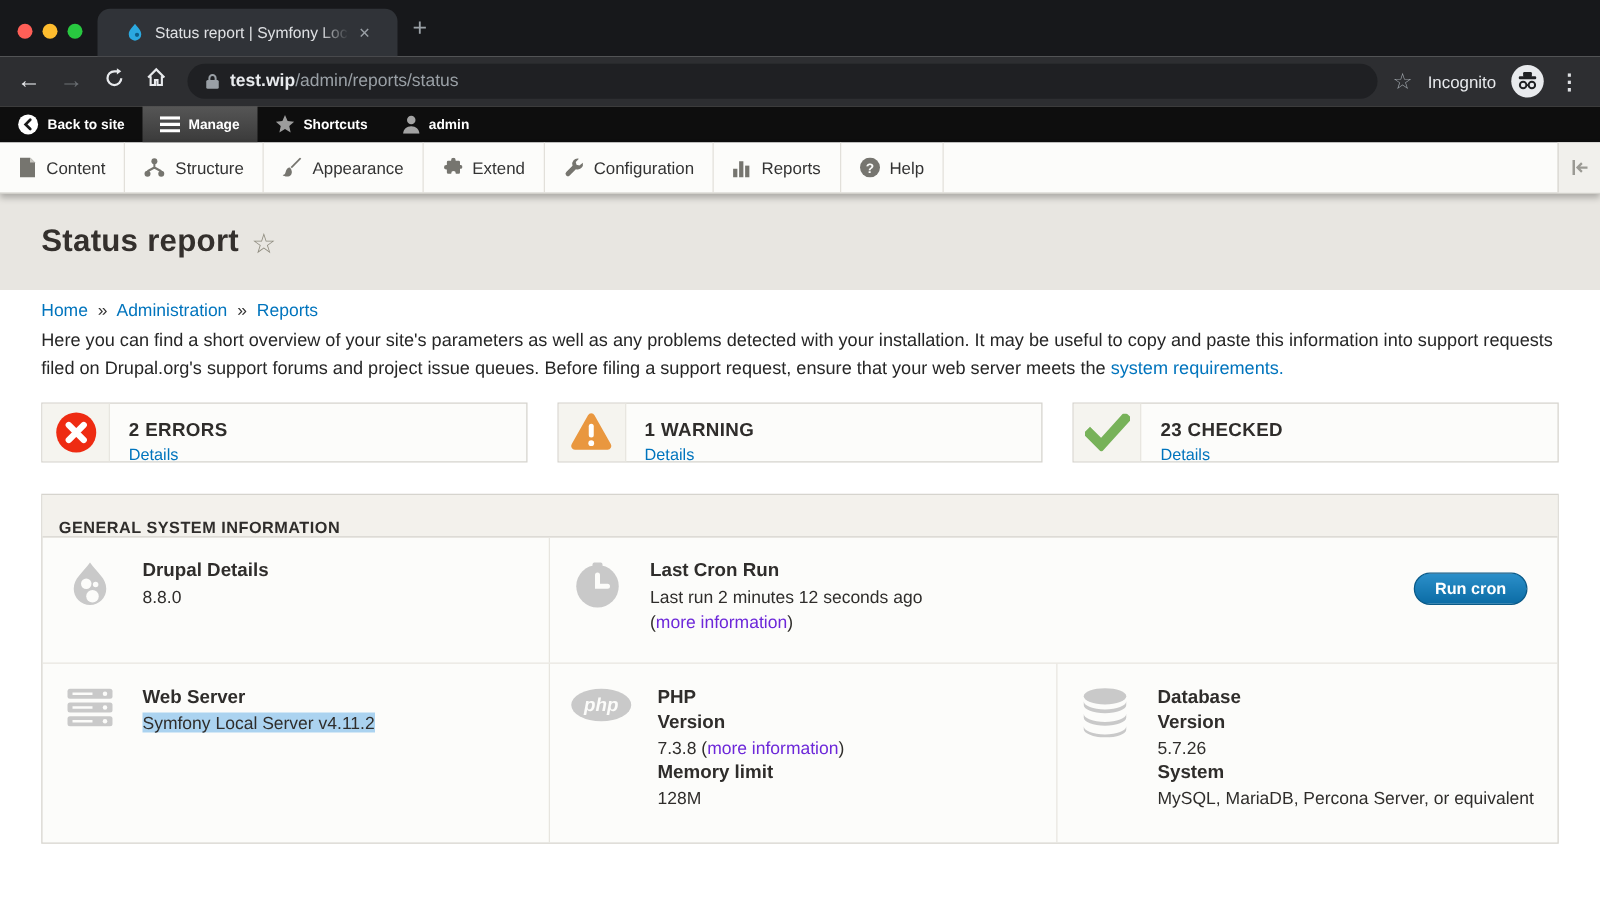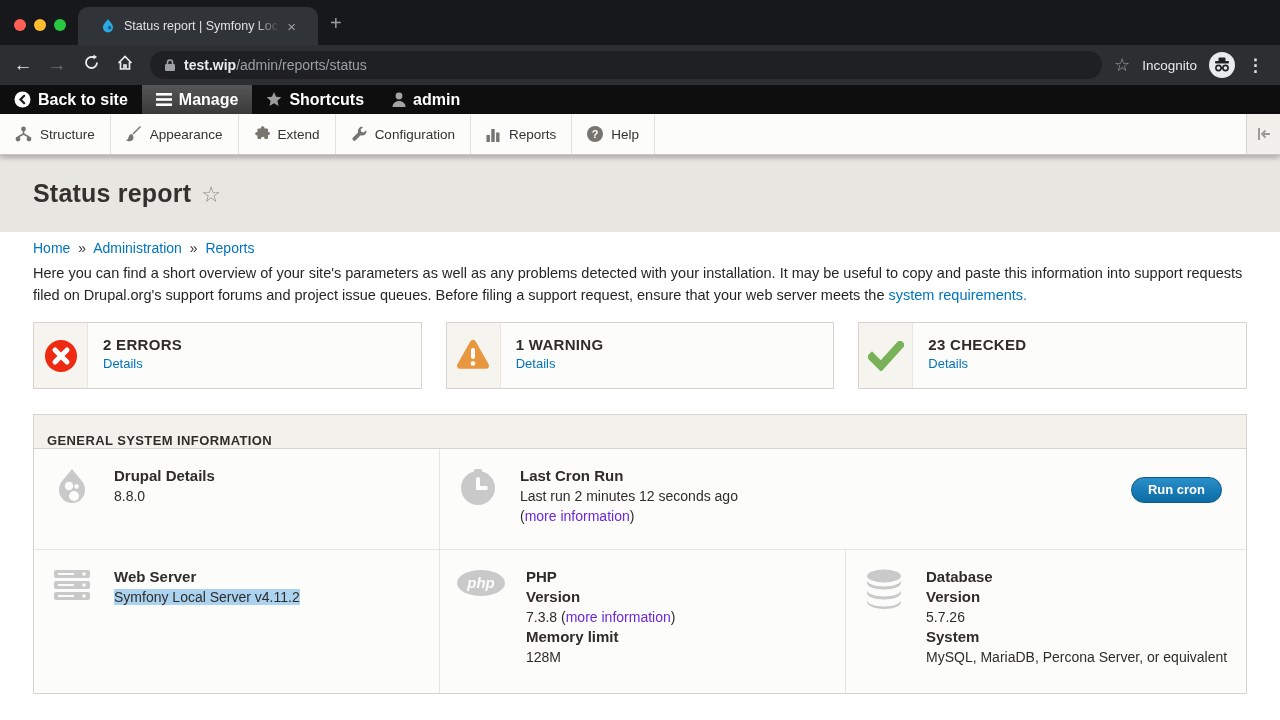--- a/index.html
+++ b/index.html
@@ -28,21 +28,21 @@
   .url-path { color:#9aa0a6; font-size:14px; }
   .nav-right { display:flex; align-items:center; margin-left:12px; gap:12px; }
   .star-ic { color:#9aa0a6; font-size:18px; }
   .incog-label { color:#e8eaed; font-size:13.5px; }
   .incog-badge { width:26px; height:26px; border-radius:50%; background:#e8eaed; position:relative; }
   .dots { color:#dfe1e4; font-size:17px; font-weight:bold; padding-right:4px; }
 
   
   .adminbar { position:absolute; top:85px; left:0; width:1280px; height:29px; background:#0e0e0e;
               display:flex; align-items:stretch; color:#fff; }
-  .abar-item { display:flex; align-items:center; gap:7px; padding:0 14px; font-size:16px; font-weight:bold; }
+  .abar-item { display:flex; align-items:center; gap:7px; padding:0 14px; font-size:11px; font-weight:bold; }
   .abar-item.active { background:linear-gradient(180deg,#565656,#3a3a3a); }
 
   
   .menubar { position:absolute; top:114px; left:0; width:1280px; height:41px; background:#fcfcfa;
              border-bottom:1px solid #c9c7c1; box-shadow:0 3px 5px rgba(0,0,0,0.25); display:flex; z-index:5; }
   .menu-item { display:flex; align-items:center; gap:8px; padding:0 15px; font-size:13.5px; color:#333;
                border-right:1px solid #e2e0da; }
   .menu-spacer { flex:1; }
   .menu-collapse { width:34px; display:flex; align-items:center; justify-content:center;
                    background:#f1f0ec; border-left:1px solid #d7d5cf; }
@@ -56,21 +56,21 @@
   
   .content { position:absolute; top:232px; left:0; width:1280px; height:488px; background:#fff;
              padding:0 33px; }
   .breadcrumb { margin-top:8px; font-size:14px; color:#333; }
   .breadcrumb a { color:#0074bd; text-decoration:none; }
   .crumb-sep { color:#333; margin:0 4px; }
   .intro { margin-top:7px; font-size:14.5px; line-height:21.5px; color:#262626; }
   .intro a { color:#0074bd; text-decoration:none; }
 
   .cards { margin-top:16px; display:flex; gap:24px; }
-  .card { flex:1; height:67px; border:1px solid #d6d4ce; background:#fcfcfa; display:flex; }
+  .card { flex:1; height:48px; border:1px solid #d6d4ce; background:#fcfcfa; display:flex; }
   .card-iconcell { width:54px; background:#f5f4ef; border-right:1px solid #e8e6e0;
                    display:flex; align-items:center; justify-content:center; }
   .card-body { padding:13px 0 0 15px; }
   .card-label { font-size:15px; font-weight:bold; color:#2f2d2b; letter-spacing:0.3px; }
   .card-details { font-size:13px; margin-top:3px; }
   .card-details a { color:#0074bd; text-decoration:none; }
 
   .panel { margin-top:25px; border:1px solid #d6d4ce; background:#fcfcfa; }
   .panel-header { height:34px; background:#f3f1ec; border-bottom:1px solid #d6d4ce;
                   display:flex; align-items:flex-end; padding-left:13px; }
@@ -176,20 +176,27 @@
     <svg width="14" height="15" viewBox="0 0 14 15">
       <circle cx="7" cy="4" r="3.4" fill="#a3a3a3"></circle>
       <path d="M0.5 15c0-3.6 2.9-6 6.5-6s6.5 2.4 6.5 6z" fill="#a3a3a3"></path>
     </svg>
     <span>admin</span>
   </div>
 </div>
 
 <div class="menubar">
   <div class="menu-item">
+    <svg width="14" height="16" viewBox="0 0 14 16">
+      <path d="M1 0h8l4 4v12H1z" fill="#76756f"></path>
+        <path d="M9 0v4h4z" fill="#c9c8c2"></path>
+    </svg>
+    <span>Content</span>
+  </div>
+  <div class="menu-item">
     <svg width="17" height="16" viewBox="0 0 17 16">
       <circle cx="8.5" cy="3" r="2.4" fill="#76756f"></circle>
         <circle cx="3" cy="13" r="2.4" fill="#76756f"></circle>
         <circle cx="14" cy="13" r="2.4" fill="#76756f"></circle>
       <path d="M8.5 5v3M8.5 8 3 11M8.5 8l5.5 3" stroke="#76756f" stroke-width="1.6" fill="none"></path>
     </svg>
     <span>Structure</span>
   </div>
   <div class="menu-item">
     <svg width="16" height="16" viewBox="0 0 16 16">

